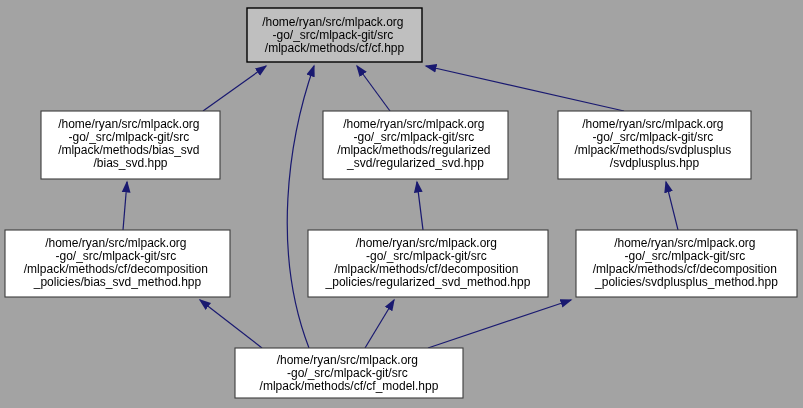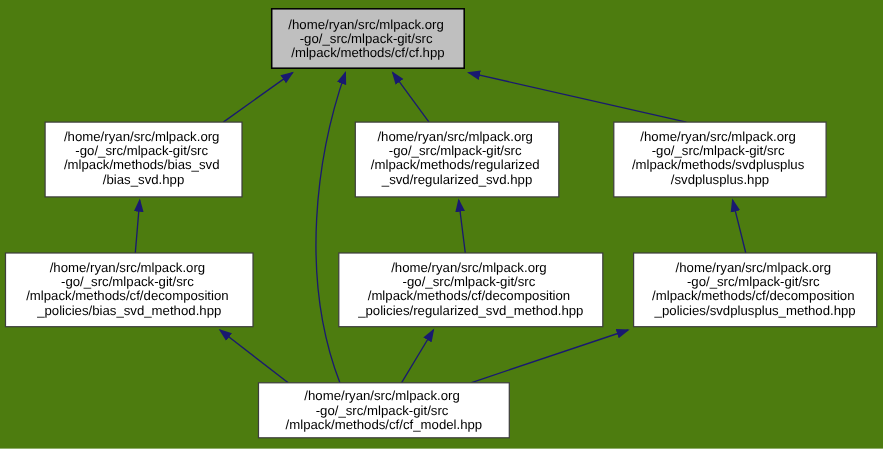--- a/index.html
+++ b/index.html
@@ -4,21 +4,21 @@
 <style>
   html, body {
     margin: 0;
     padding: 0;
     background: #ffffff;
   }
   .canvas {
     position: relative;
     width: 803px;
     height: 408px;
-    background: #4d7c0f;
+    background: #a3a3a3;
     font-family: "Liberation Sans", sans-serif;
   }
   svg text {
     font-family: "Liberation Sans", sans-serif;
     font-size: 12px;
     fill: #000000;
   }
   .node rect {
     fill: #ffffff;
     stroke: #3d3d3d;

